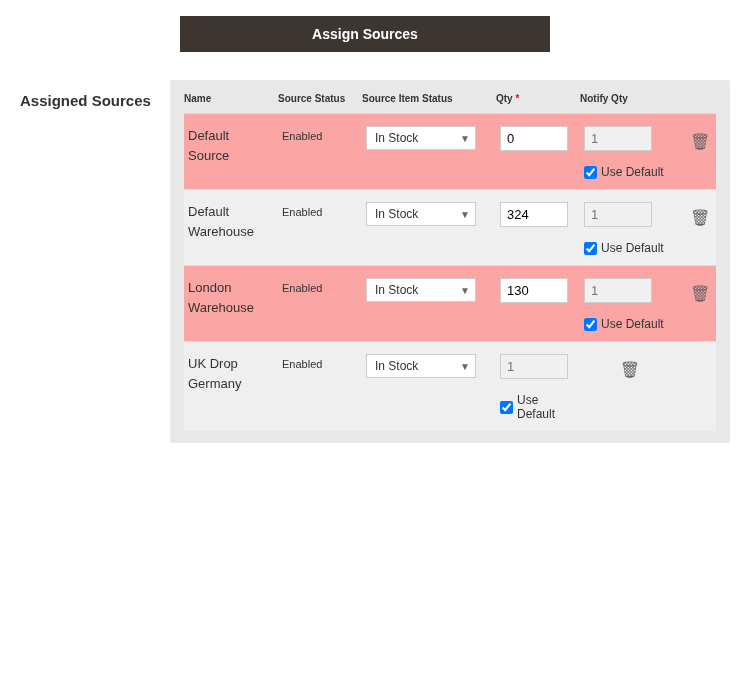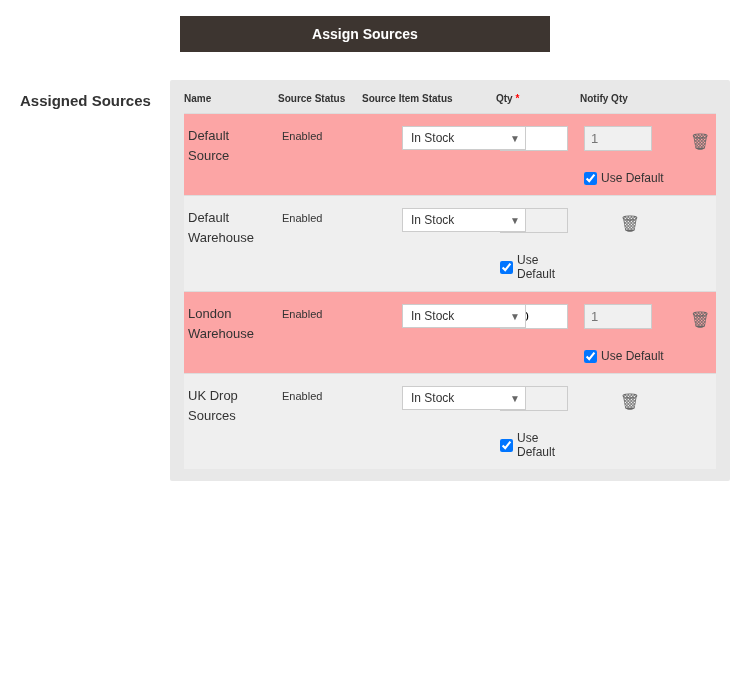--- a/index.html
+++ b/index.html
@@ -95,22 +95,21 @@
       line-height: 1.5;
     }
     .status-text {
       font-size: 11px;
       color: #333;
       padding-top: 4px;
     }
     .select-wrapper {
       position: relative;
       display: inline-block;
-      width: 124px;
-      margin-left: 36px;
+      width: 110px;
     }
     .select-wrapper select {
       appearance: none;
       -webkit-appearance: none;
       background: #fff;
       border: 1px solid #ccc;
       padding: 4px 24px 4px 8px;
       font-size: 12px;
       width: 100%;
       color: #333;
@@ -144,21 +143,21 @@
       font-size: 13px;
       background: #f0f0f0;
       color: #999;
     }
     .use-default {
       display: flex;
       align-items: center;
       gap: 4px;
       font-size: 12px;
       color: #333;
-      margin-top: 16px;
+      margin-top: 10px;
     }
     .use-default input[type="checkbox"] {
       width: 13px;
       height: 13px;
     }
     .trash-btn {
       background: none;
       border: none;
       cursor: pointer;
       color: #666;
@@ -222,20 +221,23 @@
             <div class="cell">
               <span class="source-name">Default</span>
               <span class="source-name">Warehouse</span>
             </div>
             <div class="cell">
               <span class="status-text">Enabled</span>
             </div>
             <div class="cell">
               <div class="select-wrapper"><select><option>In Stock</option><option>Out of Stock</option></select><span class="select-arrow">▼</span></div>
             </div>
+            <div class="cell">
+              <input type="text" class="qty-input" value="324" style="">
+            </div>
             <div class="cell notify-col">
               <input type="text" class="notify-input" placeholder="1" style="">
               <div class="use-default">
                 <input type="checkbox" checked="" style="">
                 <span>Use Default</span>
               </div>
             </div>
             <div class="cell">
               <button class="trash-btn">🗑</button>
             </div>
@@ -261,21 +263,21 @@
                 <span>Use Default</span>
               </div>
             </div>
             <div class="cell">
               <button class="trash-btn">🗑</button>
             </div>
           </div>
           <div class="source-row">
             <div class="cell">
               <span class="source-name">UK Drop</span>
-              <span class="source-name">Sources</span>
+              <span class="source-name">Germany</span>
             </div>
             <div class="cell">
               <span class="status-text">Enabled</span>
             </div>
             <div class="cell">
               <div class="select-wrapper"><select><option>In Stock</option><option>Out of Stock</option></select><span class="select-arrow">▼</span></div>
             </div>
             <div class="cell notify-col">
               <input type="text" class="notify-input" placeholder="1" style="">
               <div class="use-default">

